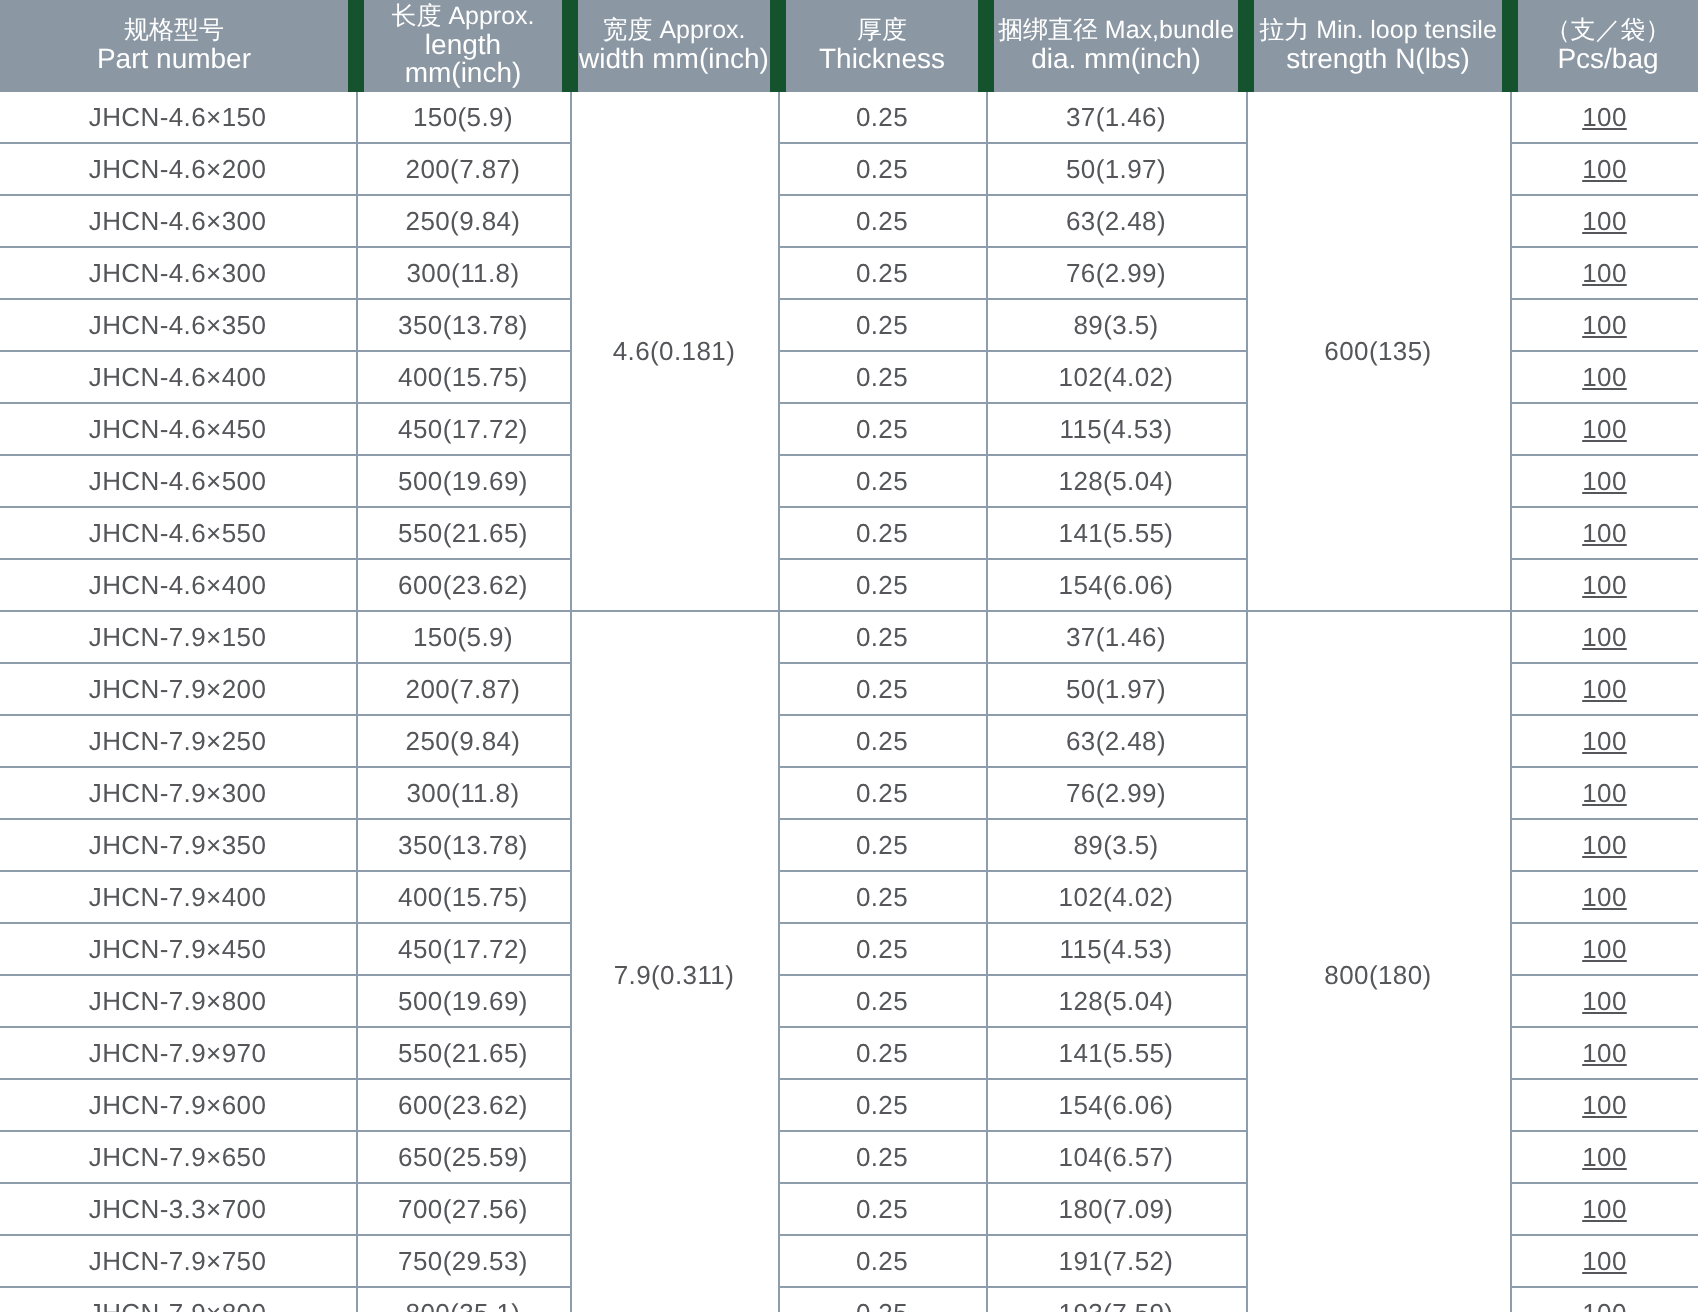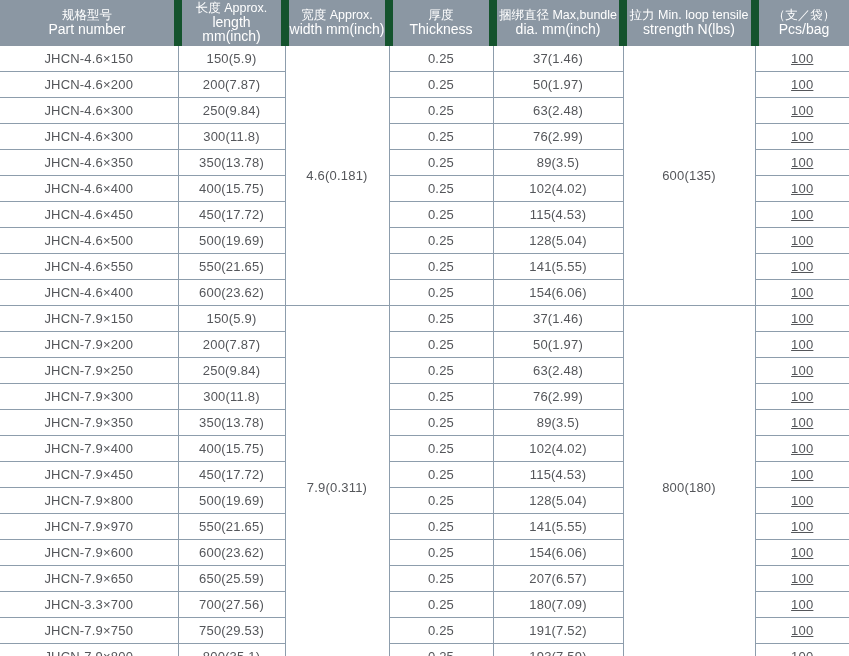--- a/index.html
+++ b/index.html
@@ -245,21 +245,21 @@
         <td>JHCN-7.9×600</td>
         <td>600(23.62)</td>
         <td>0.25</td>
         <td>154(6.06)</td>
         <td>100</td>
       </tr>
       <tr>
         <td>JHCN-7.9×650</td>
         <td>650(25.59)</td>
         <td>0.25</td>
-        <td>207(6.57)</td>
+        <td>104(6.57)</td>
         <td>100</td>
       </tr>
       <tr>
         <td>JHCN-3.3×700</td>
         <td>700(27.56)</td>
         <td>0.25</td>
         <td>180(7.09)</td>
         <td>100</td>
       </tr>
       <tr>

